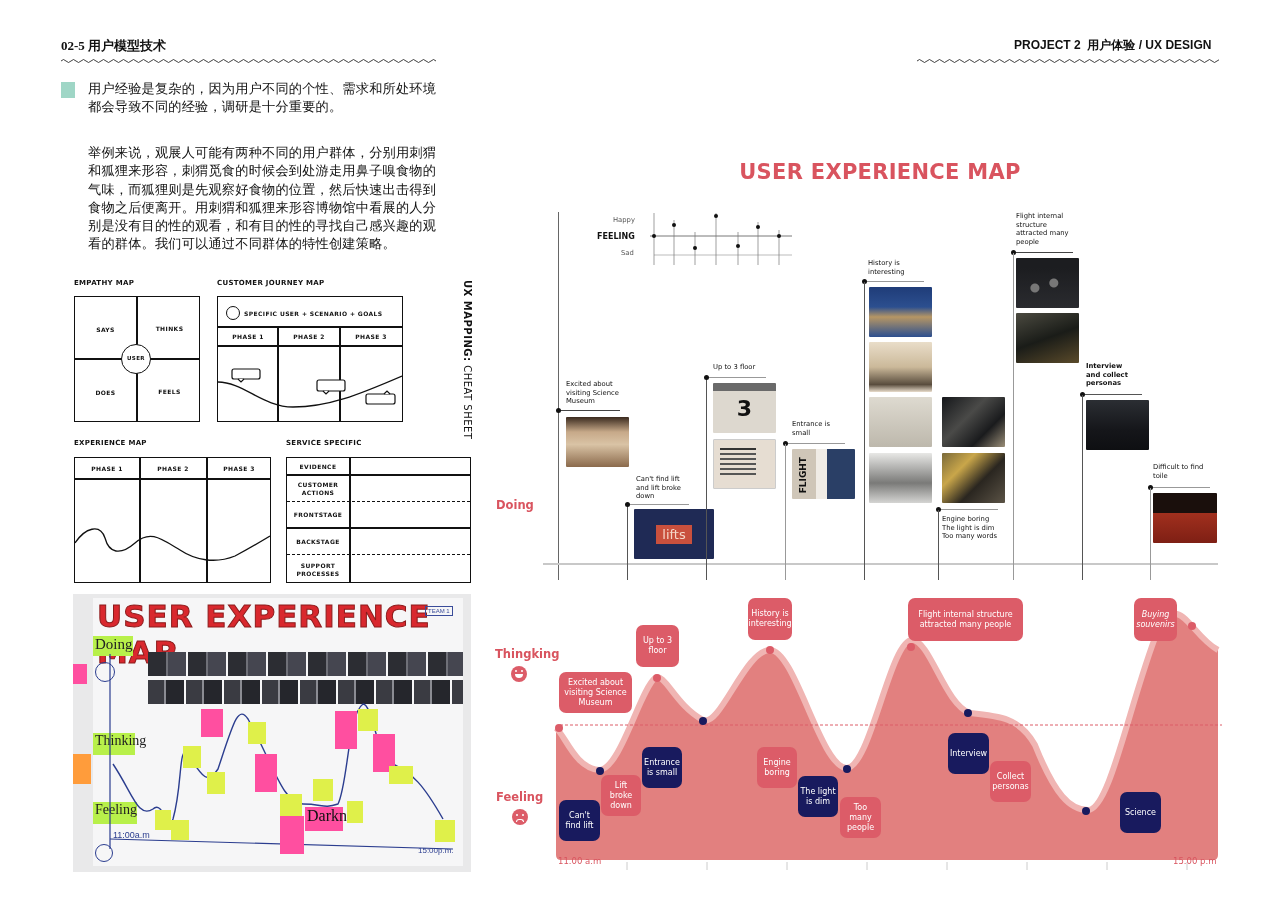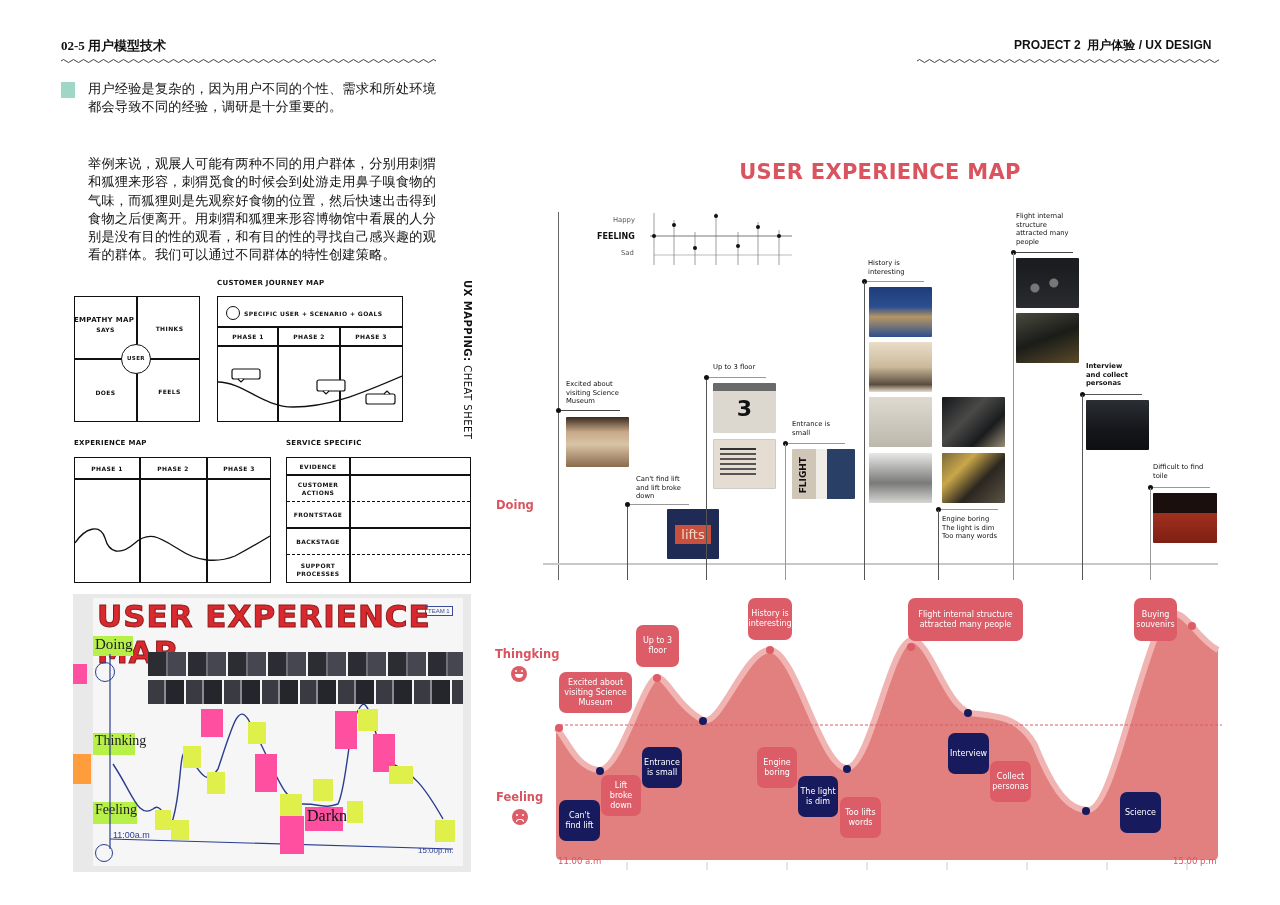--- a/index.html
+++ b/index.html
@@ -47,25 +47,25 @@
   <span>PROJECT 2</span>&nbsp;
   <span>用户体验</span>
   <span>/ UX DESIGN</span>
 </div>
 <svg class="wavy" style="left:917px; top:58px;" width="302" height="6">
   <path d="M0 3 q2.5 -3 5 0 t5 0 t5 0 t5 0 t5 0 t5 0 t5 0 t5 0 t5 0 t5 0 t5 0 t5 0 t5 0 t5 0 t5 0 t5 0 t5 0 t5 0 t5 0 t5 0 t5 0 t5 0 t5 0 t5 0 t5 0 t5 0 t5 0 t5 0 t5 0 t5 0 t5 0 t5 0 t5 0 t5 0 t5 0 t5 0 t5 0 t5 0 t5 0 t5 0 t5 0 t5 0 t5 0 t5 0 t5 0 t5 0 t5 0 t5 0 t5 0 t5 0 t5 0 t5 0 t5 0 t5 0 t5 0 t5 0 t5 0 t5 0 t5 0 t5 0 t5 0 t5 0 t5 0 t5 0" stroke="#111" stroke-width="0.8" fill="none"></path>
 </svg>
 
 <div class="accent-square"></div>
 <div class="cn-para" style="top:80px;">用户经验是复杂的，因为用户不同的个性、需求和所处环境都会导致不同的经验，调研是十分重要的。</div>
-<div class="cn-para" style="top:155px;">举例来说，观展人可能有两种不同的用户群体，分别用刺猬和狐狸来形容，刺猬觅食的时候会到处游走用鼻子嗅食物的气味，而狐狸则是先观察好食物的位置，然后快速出击得到食物之后便离开。用刺猬和狐狸来形容博物馆中看展的人分别是没有目的性的观看，和有目的性的寻找自己感兴趣的观看的群体。我们可以通过不同群体的特性创建策略。</div>
+<div class="cn-para" style="top:144px;">举例来说，观展人可能有两种不同的用户群体，分别用刺猬和狐狸来形容，刺猬觅食的时候会到处游走用鼻子嗅食物的气味，而狐狸则是先观察好食物的位置，然后快速出击得到食物之后便离开。用刺猬和狐狸来形容博物馆中看展的人分别是没有目的性的观看，和有目的性的寻找自己感兴趣的观看的群体。我们可以通过不同群体的特性创建策略。</div>
 
 <div class="vert-title"><b>UX MAPPING:</b><span> CHEAT SHEET</span></div>
 
-<div class="sec-label" style="left:74px; top:279px;margin-top:37px;">EMPATHY MAP</div>
+<div class="sec-label" style="left:74px; top:279px;">EMPATHY MAP</div>
 <div class="box" style="left:74px; top:296px; width:126px; height:126px;">
   <div class="abs" style="left:61px; top:0; width:1.5px; height:100%; background:#111;"></div>
   <div class="abs" style="left:0; top:61px; width:100%; height:1.5px; background:#111;"></div>
   <div class="abs" style="left:46px; top:47px; width:30px; height:30px; border:1.5px solid #111; border-radius:50%; background:#fff;"></div>
   <div class="cell-txt" style="left:46px; top:58px; width:30px; font-size:5.5px;">USER</div>
   <div class="cell-txt" style="left:8px; top:29px; width:45px;">SAYS</div>
   <div class="cell-txt" style="left:72px; top:28px; width:45px;">THINKS</div>
   <div class="cell-txt" style="left:8px; top:92px; width:45px;">DOES</div>
   <div class="cell-txt" style="left:72px; top:91px; width:45px;">FEELS</div>
 </div>
@@ -194,21 +194,21 @@
 
 <div class="ev-txt" style="left:566px; top:380px; width:60px;">Excited about visiting Science Museum</div>
 <div class="abs" style="left:558px; top:410px; width:62px; height:1px; background:#444;"></div>
 <div class="abs" style="left:556px; top:408px; width:5px; height:5px; border-radius:50%; background:#111;"></div>
 <div class="pic" style="left:566px; top:417px; width:63px; height:50px; background:linear-gradient(180deg,#3a2a1e 0%,#c7a989 30%,#d9c3a5 55%,#8b6a4c 100%);"></div>
 
 <div class="abs" style="left:627px; top:505px; width:1.2px; height:75px; background:#555;"></div>
 <div class="ev-txt" style="left:636px; top:475px; width:50px;">Can't find lift and lift broke down</div>
 <div class="abs" style="left:627px; top:504px; width:62px; height:1px; background:#999;"></div>
 <div class="abs" style="left:625px; top:502px; width:5px; height:5px; border-radius:50%; background:#111;"></div>
-<div class="pic" style="left:634px; top:509px; width:52px; height:50px; background:#1f2a55; display:flex; align-items:center; justify-content:center;margin-left:33px;">
+<div class="pic" style="left:634px; top:509px; width:80px; height:50px; background:#1f2a55; display:flex; align-items:center; justify-content:center;">
   <div style="background:#c9503d; color:#f5d7c8; font-family:'DejaVu Sans',sans-serif; font-size:13px; padding:2px 6px;">lifts</div>
 </div>
 
 <div class="abs" style="left:706px; top:378px; width:1.2px; height:202px; background:#555;"></div>
 <div class="ev-txt" style="left:713px; top:363px;">Up to 3 floor</div>
 <div class="abs" style="left:706px; top:377px; width:60px; height:1px; background:#999;"></div>
 <div class="abs" style="left:704px; top:375px; width:5px; height:5px; border-radius:50%; background:#111;"></div>
 <div class="pic" style="left:713px; top:383px; width:63px; height:50px; background:linear-gradient(180deg,#6a6a6a 0 8px,#ddd8cf 8px); display:flex; align-items:center; justify-content:center; font-family:'DejaVu Sans',sans-serif; font-weight:bold; font-size:22px; color:#111;">3</div>
 <div class="pic" style="left:713px; top:439px; width:63px; height:50px; background:#e6ddd2; border:1px solid #ccc;">
   <div style="margin:8px 0 0 6px; width:36px; height:2px; background:#333; box-shadow:0 5px 0 #555,0 10px 0 #555,0 15px 0 #555,0 20px 0 #555,0 25px 0 #555;"></div>
@@ -297,26 +297,26 @@
       <line x1="477" y1="262" x2="477" y2="272"></line>
     <line x1="557" y1="262" x2="557" y2="272"></line>
       <line x1="637" y1="262" x2="637" y2="272"></line>
   </g>
 </svg>
 
 <div class="bubble b-red" style="left:559px; top:672px; width:73px; height:41px;">Excited about visiting Science Museum</div>
 <div class="bubble b-red" style="left:636px; top:625px; width:43px; height:42px;">Up to 3 floor</div>
 <div class="bubble b-red" style="left:748px; top:598px; width:44px; height:42px;">History is interesting</div>
 <div class="bubble b-red" style="left:908px; top:598px; width:115px; height:43px;">Flight internal structure attracted many people</div>
-<div class="bubble b-red" style="left:1134px; top:598px; width:43px; height:43px;">Buying souvenirs</div>
+<div class="bubble b-red" style="left:1134px; top:598px; width:43px; height:43px;font-style:italic;">Buying souvenirs</div>
 
 <div class="bubble b-navy" style="left:559px; top:800px; width:41px; height:41px;">Can't find lift</div>
 <div class="bubble b-red" style="left:601px; top:775px; width:40px; height:41px;">Lift broke down</div>
 <div class="bubble b-navy" style="left:642px; top:747px; width:40px; height:41px;">Entrance is small</div>
 <div class="bubble b-red" style="left:757px; top:747px; width:40px; height:41px;">Engine boring</div>
 <div class="bubble b-navy" style="left:798px; top:776px; width:40px; height:41px;">The light is dim</div>
-<div class="bubble b-red" style="left:840px; top:797px; width:41px; height:41px;">Too lifts words</div>
+<div class="bubble b-red" style="left:840px; top:797px; width:41px; height:41px;">Too many people</div>
 <div class="bubble b-navy" style="left:948px; top:733px; width:41px; height:41px;">Interview</div>
 <div class="bubble b-red" style="left:990px; top:761px; width:41px; height:41px;">Collect personas</div>
 <div class="bubble b-navy" style="left:1120px; top:792px; width:41px; height:41px;">Science</div>
 
 <div class="tick-lbl" style="left:558px; top:856px;">11.00 a.m</div>
 <div class="tick-lbl" style="left:1173px; top:856px;">15.00 p.m</div>
 
 </body></html>

